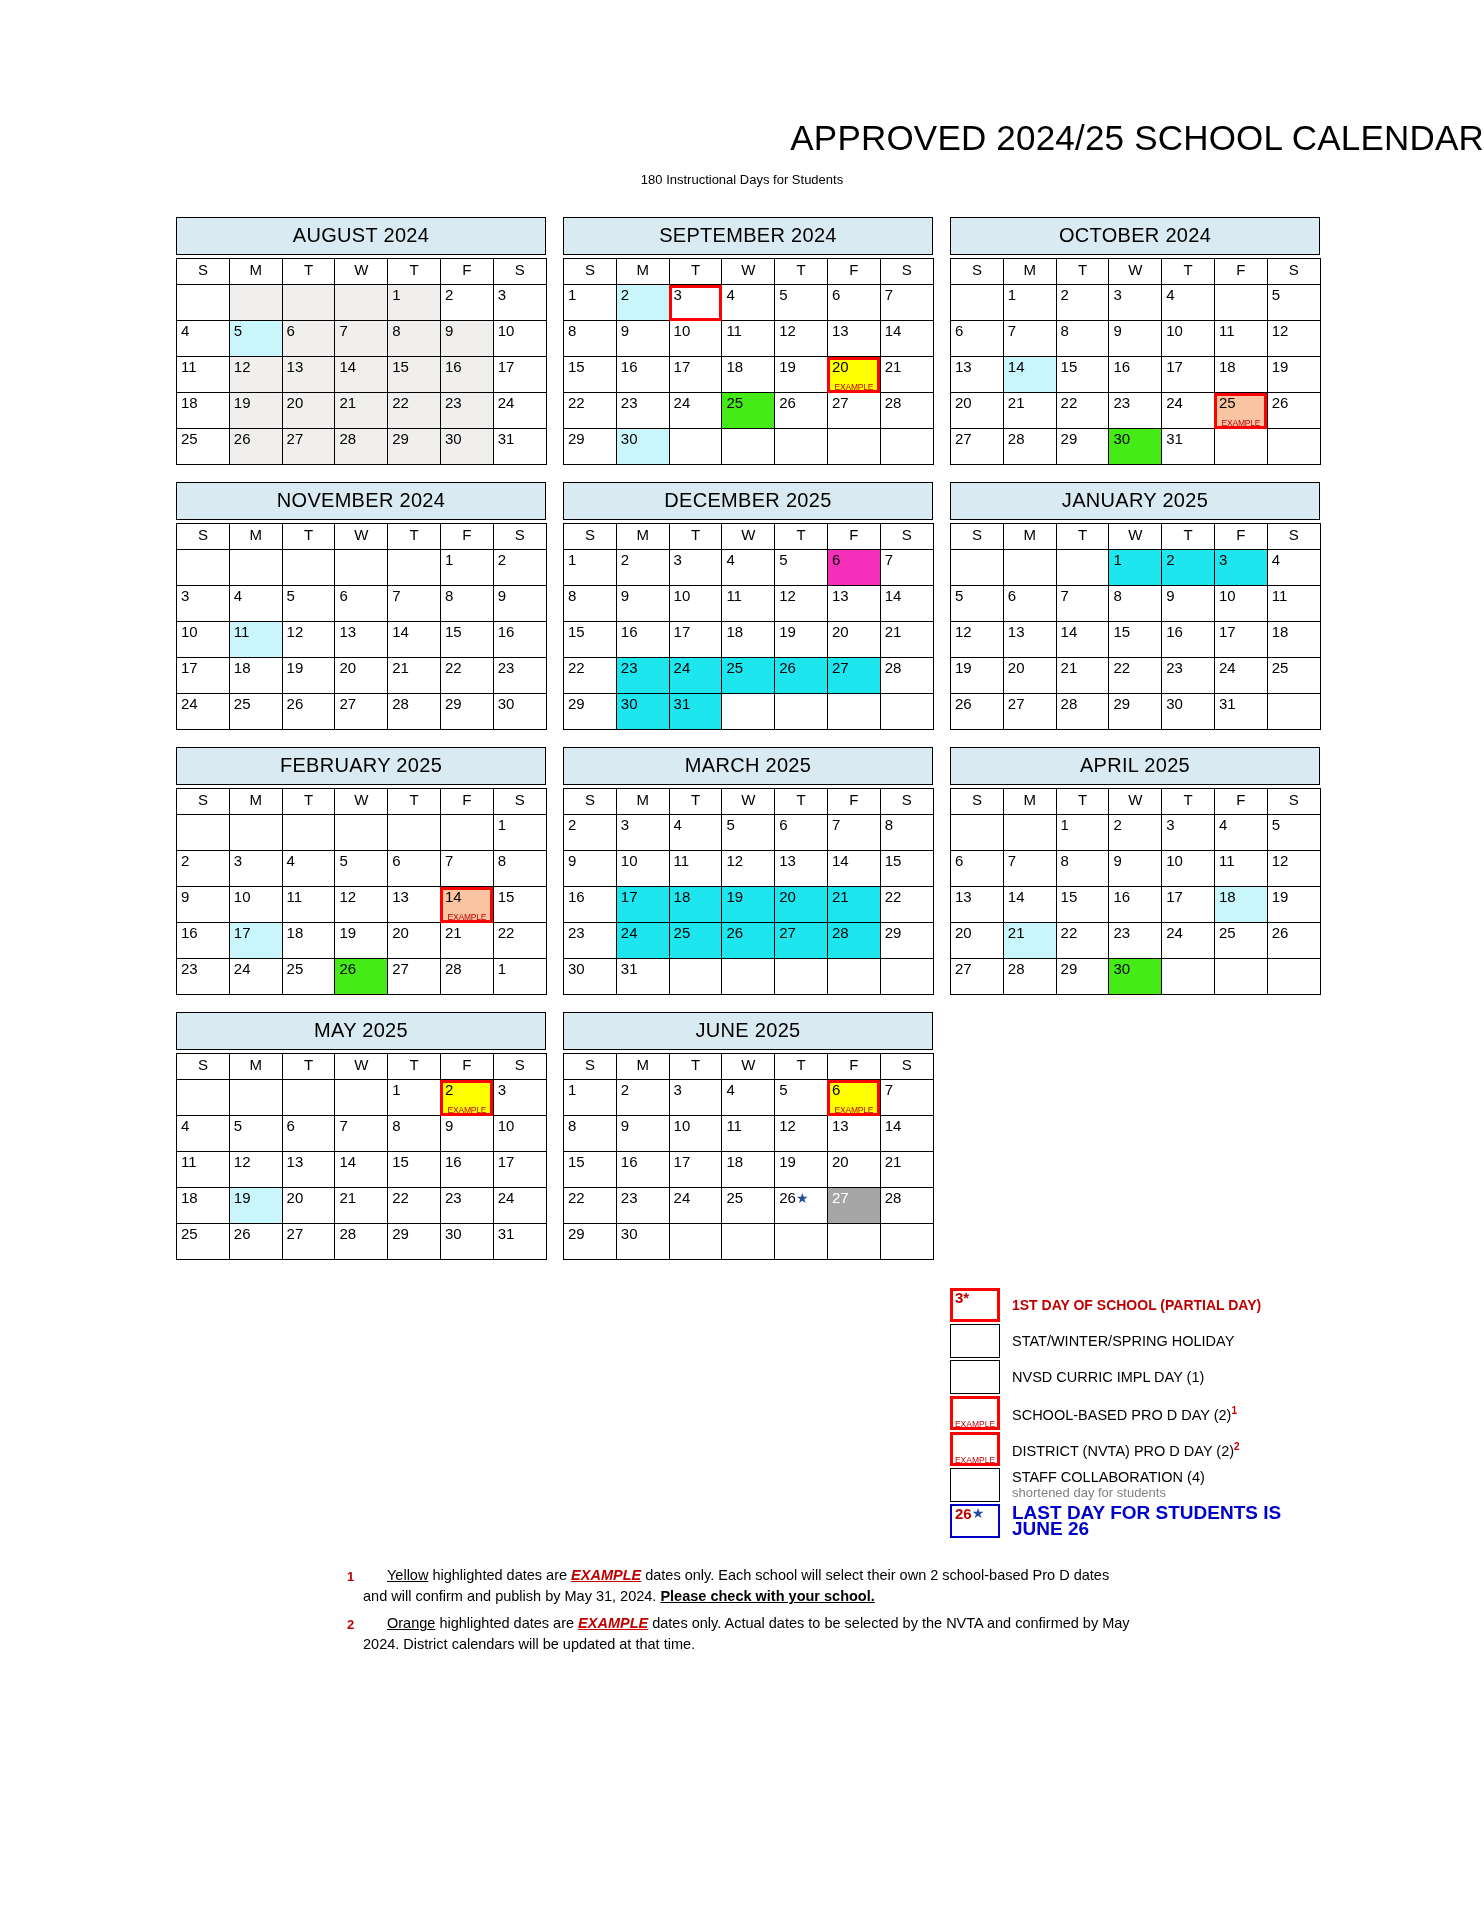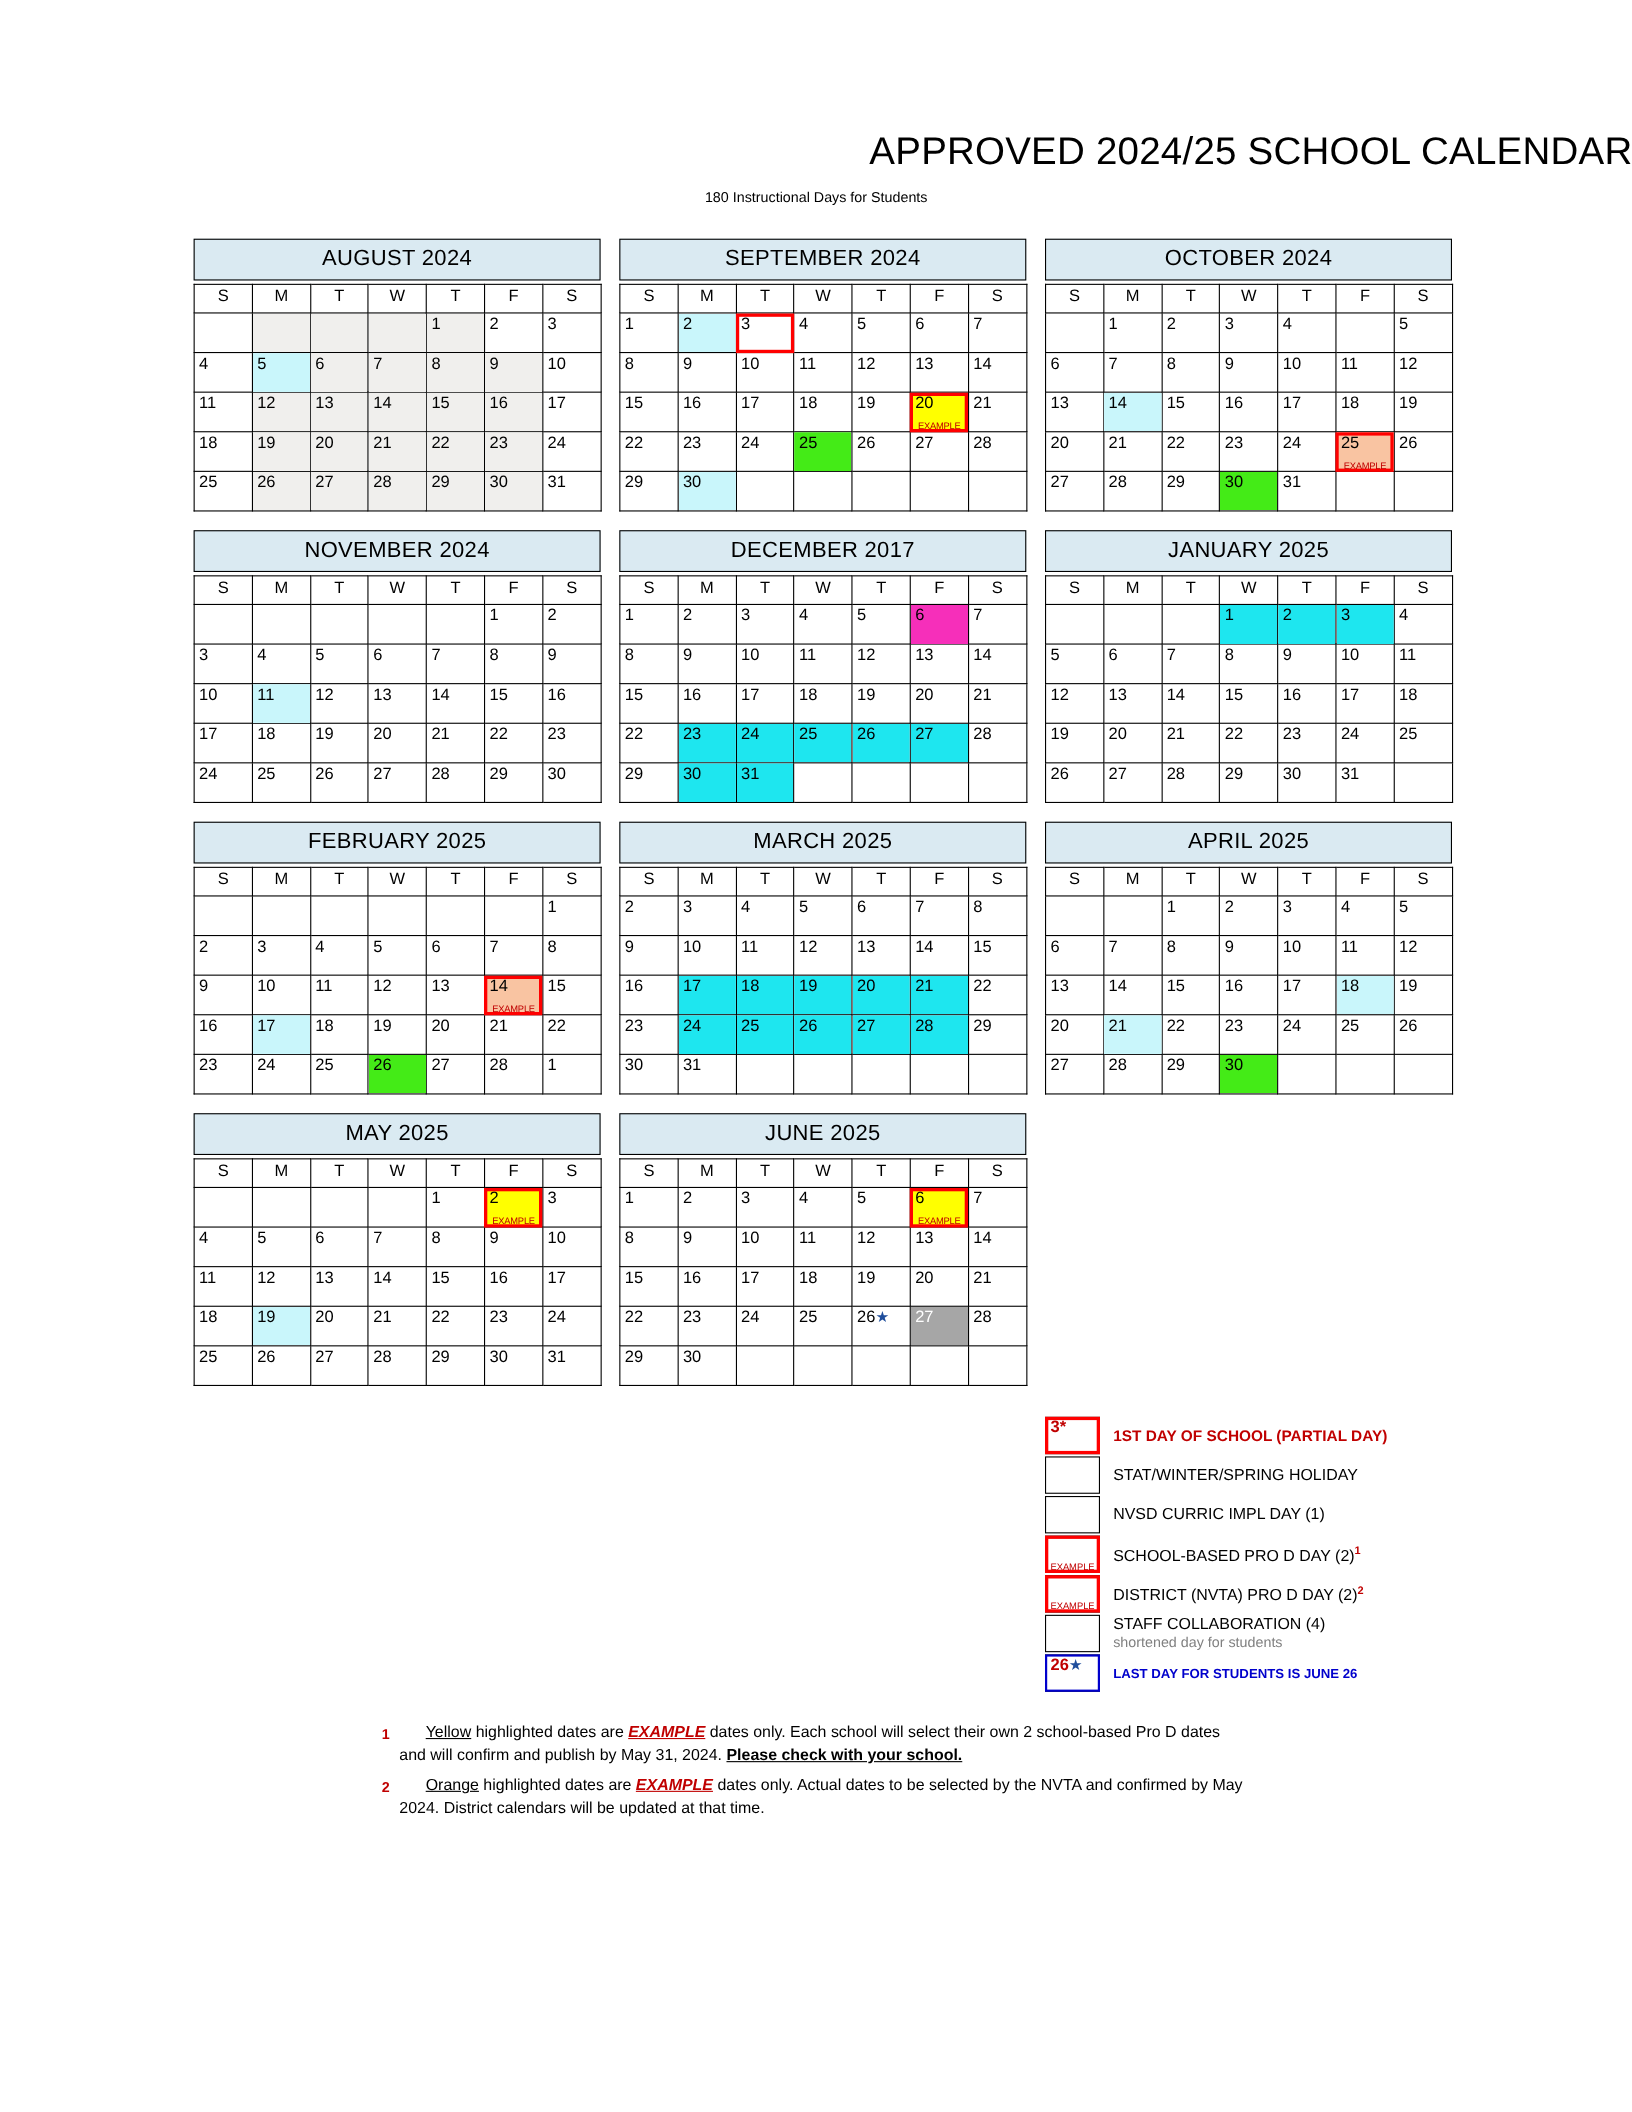--- a/index.html
+++ b/index.html
@@ -122,21 +122,21 @@
   .swatch .ex2 {
     position: absolute; bottom: 0; left: 0; right: 0;
     text-align: center; font-size: 8.5px; color: #c00000;
   }
   .legend-label {
     font-size: 14.5px;
     padding-left: 12px;
     line-height: 16px;
   }
   .legend-label.redtxt { color: #c00000; font-weight: bold; font-size: 14px; }
-  .legend-label.bluetxt { color: #0000cc; font-weight: bold; font-size: 12px; }
+  .legend-label.bluetxt { color: #0000cc; font-weight: bold; font-size: 19px; }
   .sup { font-size: 10px; color: #c00000; vertical-align: super; font-weight: bold; }
   .sub-note { color: #808080; font-size: 13px; }
 
   .legend-block {
     grid-column: 3;
     grid-row: 5;
     padding-top: 8px;
   }
 
   .footnotes {
@@ -405,21 +405,21 @@
               <td><span>26</span></td>
               <td><span>27</span></td>
               <td><span>28</span></td>
               <td><span>29</span></td>
               <td><span>30</span></td>
             </tr>
           </tbody>
         </table>
       </div>
       <div class="month">
-        <div class="month-title">DECEMBER 2017</div>
+        <div class="month-title">DECEMBER 2025</div>
         <table class="cal">
           <thead>
             <tr>
               <th>S</th>
               <th>M</th>
               <th>T</th>
               <th>W</th>
               <th>T</th>
               <th>F</th>
               <th>S</th>

